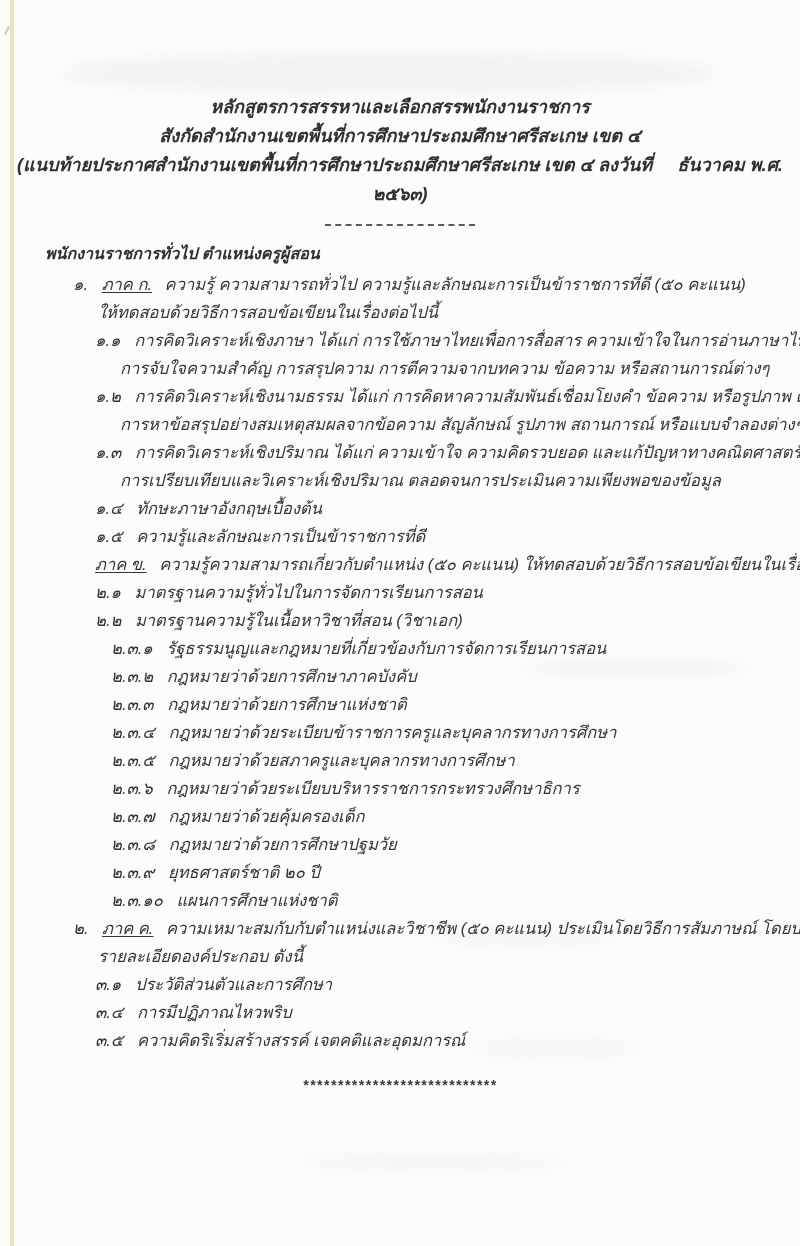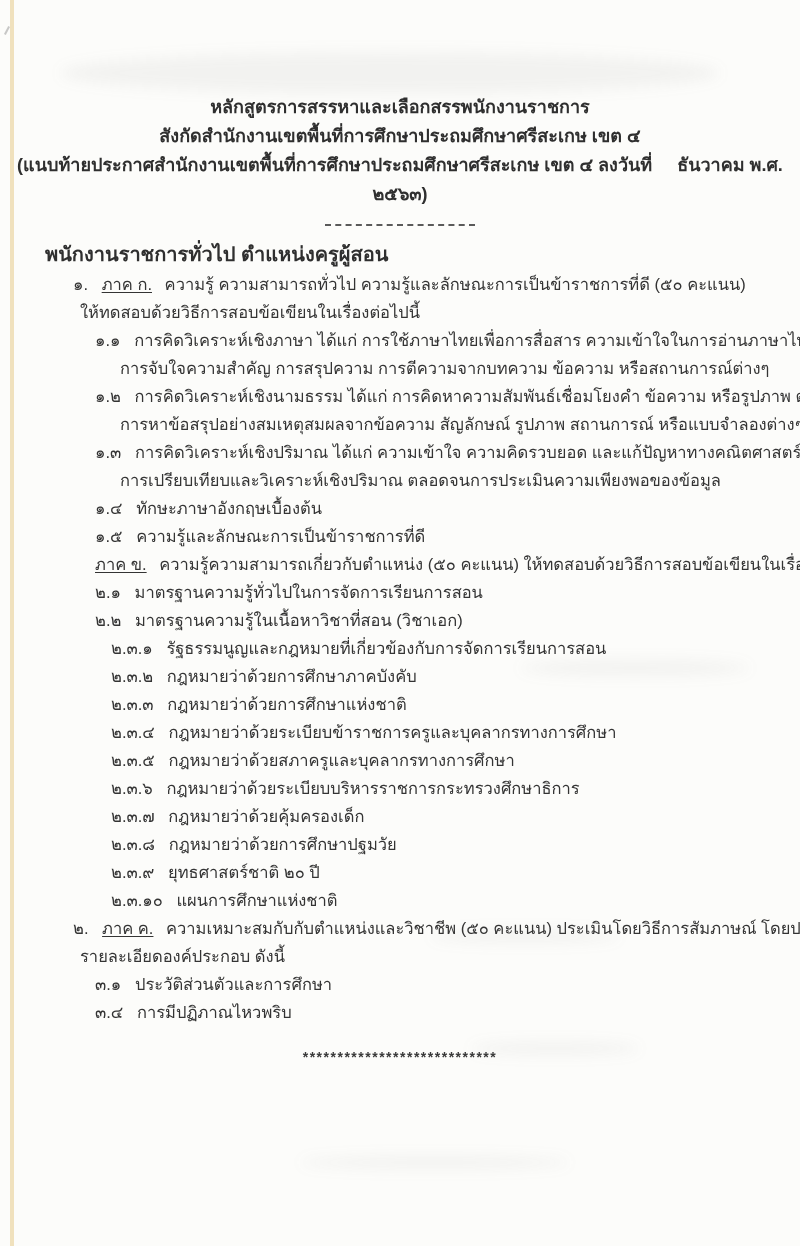--- a/index.html
+++ b/index.html
@@ -7,20 +7,21 @@
     width: 800px; height: 1246px;
     background: #ffffff;
     font-family: "Liberation Sans", "DejaVu Sans", sans-serif;
   }
   .page {
     position: relative;
     width: 800px; height: 1246px;
     background: #fcfcfa;
     overflow: hidden;
     color: #343434;
+    font-style: italic;
   }
   
   .edge-line {
     position: absolute;
     left: 10px; top: 0;
     width: 4px; height: 1246px;
     background: #eddcb2;
     opacity: .85;
   }
   .corner-tick {
@@ -56,40 +57,40 @@
   }
   .separator {
     width: 150px;
     margin: 15px auto 0 auto;
     border-top: 2px dashed #5a5a5a;
     height: 0;
   }
   .section-heading {
     margin: 14px 0 0 45px;
     font-weight: bold;
-    font-size: 20px;
+    font-size: 16px;
     line-height: 28px;
     color: #2f2f2f;
   }
   .doc-body {
     margin: 2px 5px 0 45px;
     font-size: 16.5px;
     line-height: 28px;
   }
   .line { white-space: nowrap; }
   .line .num:not(:empty) { margin-right: 9px; }
   .line .lbl:not(:empty) {
     margin-right: 8px;
     text-decoration: underline;
     text-decoration-thickness: 1px;
     text-underline-offset: 2px;
   }
   
   .lvl-l1     { margin-left: 28px; }
-  .lvl-body   { margin-left: 35px; }
+  .lvl-body   { margin-left: 53px; }
   .lvl-sub    { margin-left: 50px; }
   .lvl-cont   { margin-left: 75px; }
   .lvl-subsub { margin-left: 66px; }
 
   .footer-stars {
     margin-top: 23px;
     text-align: center;
     font-size: 14px;
     letter-spacing: 1.5px;
     color: #3a3a3a;
@@ -247,16 +248,21 @@
       <div class="line lvl-sub">
     <span class="num">๓.๑</span>
     <span class="lbl"></span>
     <span class="txt">ประวัติส่วนตัวและการศึกษา</span>
   </div>
       <div class="line lvl-sub">
     <span class="num">๓.๔</span>
     <span class="lbl"></span>
     <span class="txt">การมีปฏิภาณไหวพริบ</span>
   </div>
+      <div class="line lvl-sub">
+    <span class="num">๓.๕</span>
+    <span class="lbl"></span>
+    <span class="txt">ความคิดริเริ่มสร้างสรรค์ เจตคติและอุดมการณ์</span>
+  </div>
     </div>
 
   <div class="footer-stars">****************************</div>
 </div>
 
 </body></html>

